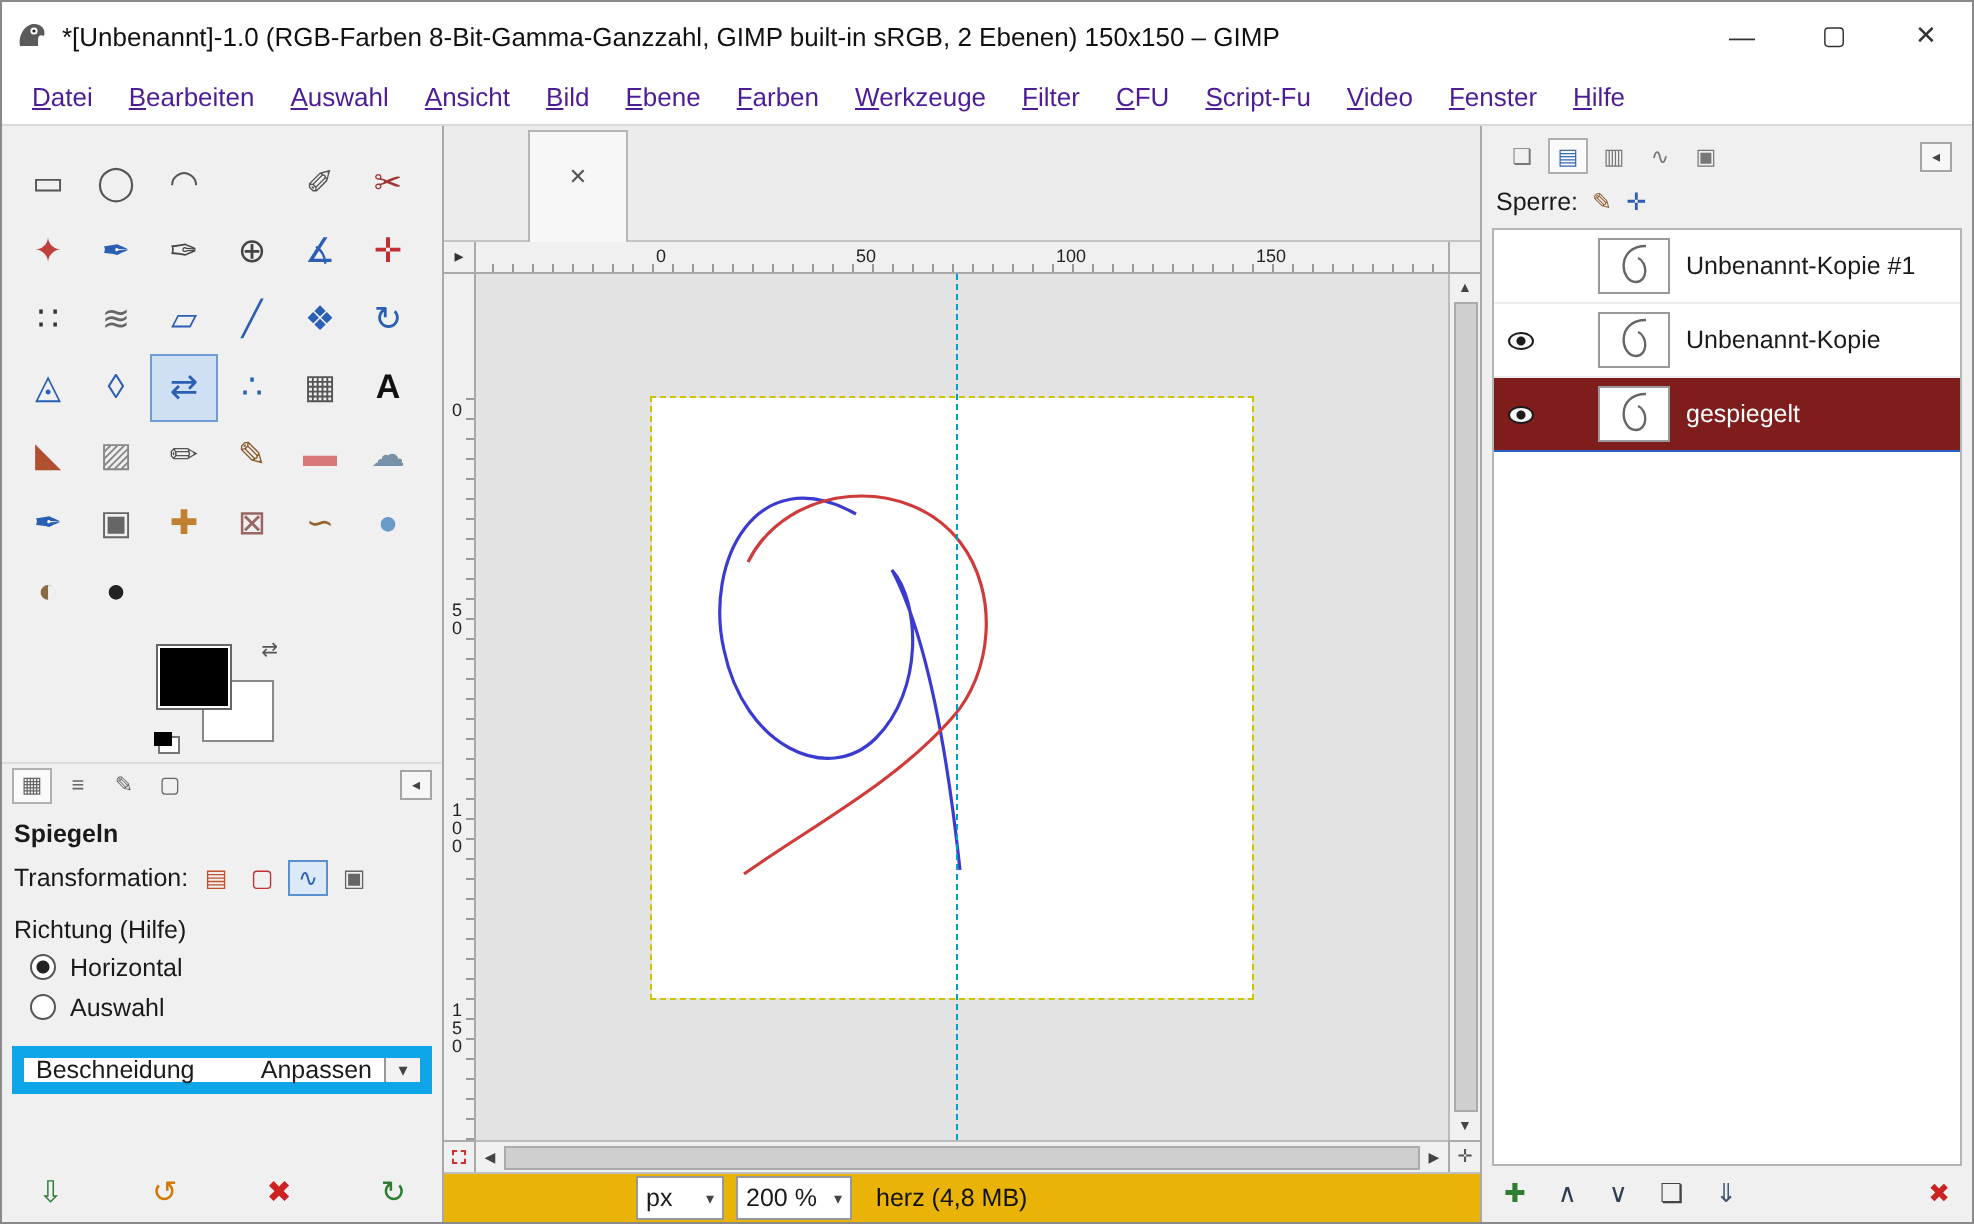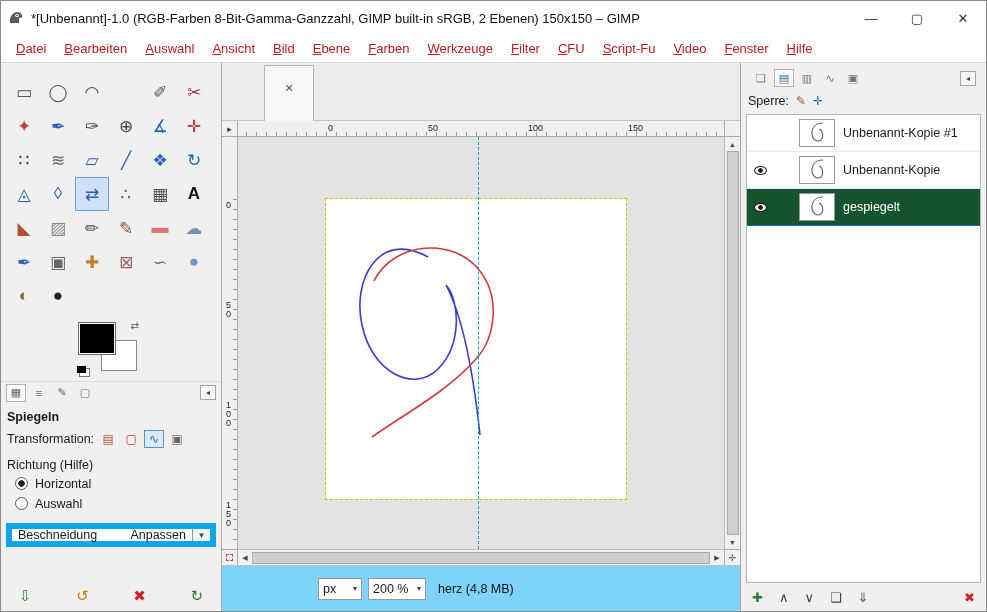--- a/index.html
+++ b/index.html
@@ -9,21 +9,21 @@
     display:flex;flex-direction:column;overflow:hidden;}
 
   
   .titlebar{height:34px;background:#fff;display:flex;align-items:center;flex:0 0 auto;}
   .app-icon{width:30px;display:flex;justify-content:center;}
   .title-text{flex:1;font-size:13px;color:#111;white-space:nowrap;overflow:hidden;}
   .win-btn{width:46px;height:34px;display:flex;align-items:center;justify-content:center;font-size:13px;color:#333;}
 
   
   .menubar{height:28px;background:#fff;border-bottom:1px solid #d9d9d9;display:flex;align-items:center;padding-left:6px;flex:0 0 auto;}
-  .menu-item{display:inline-block;padding:3px 9px;color:#b91c1c;}
+  .menu-item{display:inline-block;padding:3px 9px;color:#4c1d95;}
   .menu-item::first-letter{text-decoration:underline;}
 
   
   .main{flex:1;display:flex;min-height:0;}
 
   
   .toolbox{width:221px;border-right:1px solid #a8a8a8;display:flex;flex-direction:column;background:#f0f0f0;}
   .tools{display:grid;grid-template-columns:repeat(6,34px);grid-auto-rows:34px;padding:12px 6px 0 6px;}
   .tool{display:flex;align-items:center;justify-content:center;font-size:17px;border:1px solid transparent;}
   .tool[data-selected="true"]{background:#cfe0f5;border:1px solid #6f9bd6;}
@@ -75,35 +75,35 @@
   .vscroll{width:16px;background:#f0f0f0;border-left:1px solid #bbb;display:flex;flex-direction:column;align-items:center;}
   .scroll-btn{height:14px;width:16px;display:flex;align-items:center;justify-content:center;font-size:7px;color:#444;}
   .vthumb{flex:1;width:12px;background:#cfcfcf;border:1px solid #aaa;}
   .hscroll-row{height:16px;display:flex;flex:0 0 auto;}
   .corner-bl{width:16px;border-top:1px solid #aaa;border-right:1px solid #aaa;background:#f0f0f0;display:flex;align-items:center;justify-content:center;}
   .qmask{width:7px;height:7px;border:1px dashed #c33;}
   .hscroll{flex:1;background:#f0f0f0;border-top:1px solid #bbb;display:flex;align-items:center;}
   .hscroll .scroll-btn{width:14px;height:16px;}
   .hthumb{flex:1;height:12px;background:#cfcfcf;border:1px solid #aaa;}
   .corner-br{width:16px;border-top:1px solid #aaa;border-left:1px solid #aaa;background:#f0f0f0;display:flex;align-items:center;justify-content:center;font-size:9px;color:#555;}
-  .statusbar{height:46px;border-top:1px solid #c0c0c0;background:#7dd3fc;display:flex;align-items:center;gap:6px;padding-left:96px;flex:0 0 auto;font-size:12.5px;}
+  .statusbar{height:25px;border-top:1px solid #c0c0c0;background:#eab308;display:flex;align-items:center;gap:6px;padding-left:96px;flex:0 0 auto;font-size:12.5px;}
   .combo{height:22px;border:1px solid #999;background:#fff;display:flex;align-items:center;justify-content:space-between;padding:0 4px;gap:4px;}
   .combo .arr{font-size:8px;color:#444;}
   .unit-combo{width:44px;}
   .zoom-combo{width:58px;}
   .status-text{margin-left:6px;color:#111;}
 
   
   .layers-panel{width:246px;border-left:1px solid #a8a8a8;background:#f0f0f0;display:flex;flex-direction:column;padding:3px 5px 2px 5px;}
   .panel-tabs{display:flex;align-items:center;gap:3px;height:24px;flex:0 0 auto;}
   .lock-row{display:flex;align-items:center;gap:7px;height:22px;padding:0 2px;font-size:12.5px;flex:0 0 auto;}
   .lock-icon{font-size:12px;}
   .layer-list{flex:1;background:#fff;border:1px solid #b5b5b5;margin-top:2px;overflow:hidden;min-height:0;}
   .layer-row{display:flex;align-items:center;height:37px;border-bottom:1px solid #ececec;color:#1a1a1a;}
-  .layer-row[data-state="selected"]{background:#14532d;color:#fff;border-bottom-color:#2663c5;}
+  .layer-row[data-state="selected"]{background:#7f1d1d;color:#fff;border-bottom-color:#2663c5;}
   .eye-cell{width:26px;display:flex;justify-content:center;align-items:center;align-self:stretch;}
   .eye{width:13px;height:9px;border:1px solid #1b1b1b;border-radius:50%;background:radial-gradient(circle,#1b1b1b 0 2px,#f7f7f7 2.5px);}
   .eye[data-visible="false"]{visibility:hidden;}
   .chain-cell{width:26px;align-self:stretch;}
   .thumb{width:36px;height:28px;background:#fff;border:1px solid #9a9a9a;display:flex;align-items:center;justify-content:center;}
   .layer-name{margin-left:8px;font-size:12.5px;white-space:nowrap;}
   .layers-bottom{height:26px;display:flex;align-items:center;gap:16px;padding:2px 6px 0 6px;font-size:13px;flex:0 0 auto;}
   .icon-btn{display:flex;align-items:center;justify-content:center;}
 </style>
 </head>

